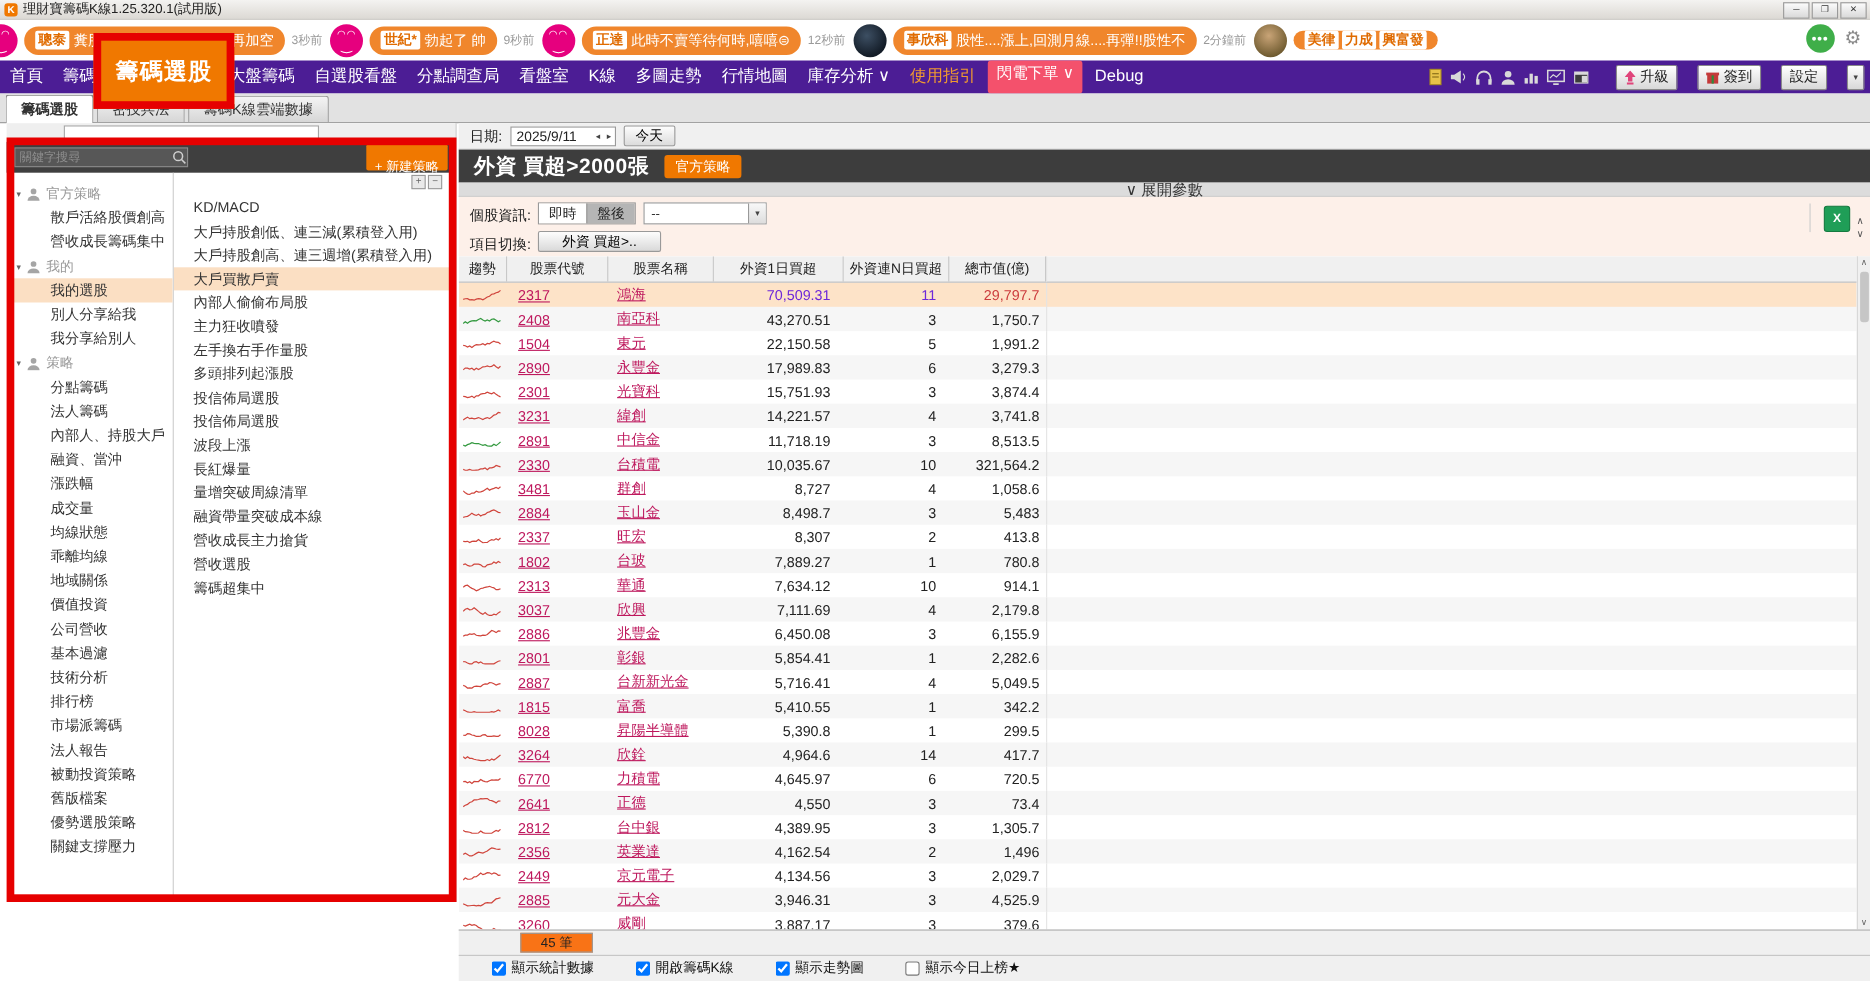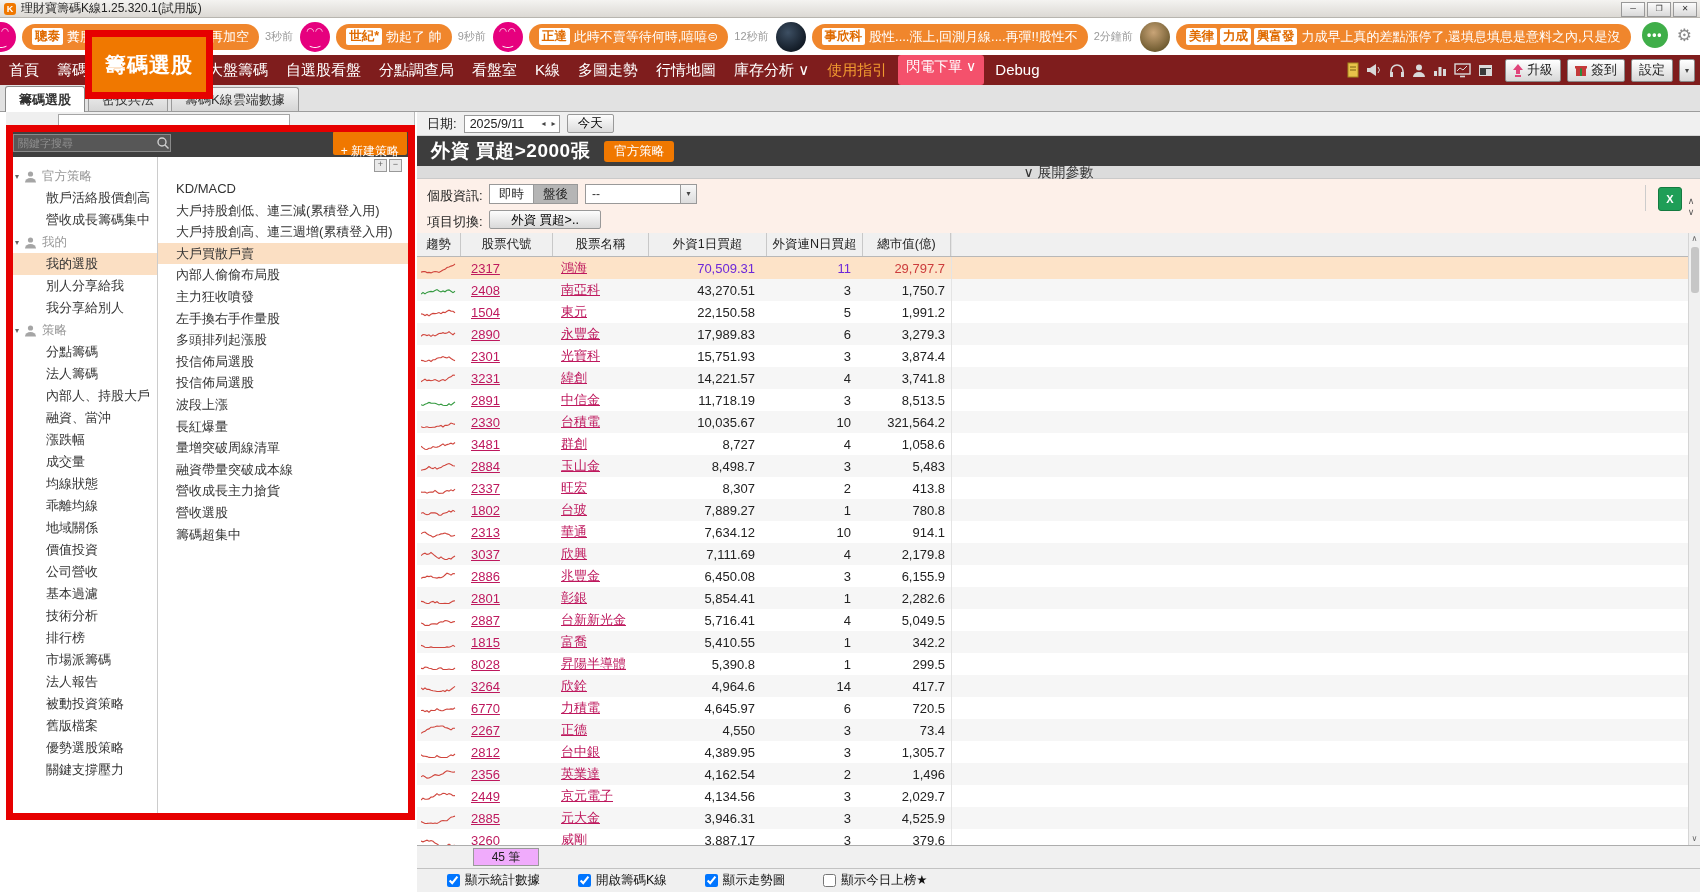--- a/index.html
+++ b/index.html
@@ -24,25 +24,25 @@
   .avatar.photo-dark{background:radial-gradient(circle at 40% 35%,#3d4f63,#131c27 70%);}
   .avatar.photo-woman{background:radial-gradient(circle at 45% 35%,#c9a477,#6e5a2f 75%);}
   .bubble{background:#f0862c;border-radius:14px;color:#fff;font-size:13px;line-height:26px;padding:0 10px;white-space:nowrap;display:flex;align-items:center;gap:4px;}
   .tag{background:#fff;color:#e06b00;font-weight:bold;padding:0 3px;line-height:17px;border-radius:2px;font-size:12.5px;}
   .mtime{font-size:11px;color:#9a9a9a;flex:none;}
   .marq-right{position:absolute;right:8px;top:22px;display:flex;align-items:center;gap:9px;}
   .chat-ic{width:26px;height:26px;border-radius:50%;background:#3fae49;color:#fff;font-size:12px;font-weight:bold;display:flex;align-items:center;justify-content:center;letter-spacing:1px;}
   .gear-ic{font-size:17px;color:#8a8a8a;}
 
   
-  .nav{position:absolute;left:0;top:55px;width:100%;height:30px;background:#7f1d1d;display:flex;align-items:center;color:#fff;}
+  .nav{position:absolute;left:0;top:55px;width:100%;height:30px;background:#4c1d95;display:flex;align-items:center;color:#fff;}
   .nav-item{padding:0 9px;font-size:15px;line-height:30px;white-space:nowrap;}
   .nav-item.orange{color:#f09a30;}
   .nav-item.flash{background:#f4516c;border-radius:3px;line-height:22px;margin:0 2px;padding:0 8px;font-size:14px;}
-  .nav-right{position:absolute;right:5px;top:0;height:30px;display:flex;align-items:center;gap:6px;}
+  .nav-right{position:absolute;right:5px;top:0;height:30px;display:flex;align-items:center;gap:18px;}
   .nav-icons{display:flex;align-items:center;gap:7px;margin-right:6px;}
   .nav-icons svg{display:block;}
   .nav-btn{height:21px;border:1px solid #8a8a8a;border-radius:2px;background:linear-gradient(#ffffff,#d8d8d8);color:#222;font-size:13px;display:flex;align-items:center;gap:4px;padding:0 7px;}
   .mini-caret-btn{width:14px;height:21px;border:1px solid #8a8a8a;border-radius:2px;background:linear-gradient(#ffffff,#d8d8d8);color:#444;font-size:8px;display:flex;align-items:center;justify-content:center;}
 
   
   .tabrow{position:absolute;left:0;top:85px;width:100%;height:27px;background:#e2e2e2;border-bottom:1px solid #9c9c9c;box-sizing:border-box;display:flex;align-items:flex-end;padding-left:5px;}
   .tab{margin-right:3px;padding:0 13px;line-height:23px;font-size:13px;color:#333;border:1px solid #9a9a9a;border-bottom:none;border-radius:3px 3px 0 0;background:linear-gradient(#f4f4f4,#d6d6d6);white-space:nowrap;}
   .tab.active{background:#fff;font-weight:bold;line-height:25px;position:relative;top:1px;border-color:#8a8a8a;}
 
@@ -113,21 +113,21 @@
   .c-fill{flex:1;align-self:stretch;border-left:1px solid #e4e4e4;}
   a.slink{color:#be185d;text-decoration:underline;}
   .grow.selected .c-buy1,.grow.selected .c-buyn{color:#6d28d9;}
   .grow.selected .c-mcap{color:#cc3c3c;}
   svg.spark{display:block;}
   svg.spark polyline{fill:none;stroke-width:1.1;}
   svg.spark.red{stroke:#d0453c;}
   svg.spark.green{stroke:#33993f;}
 
   .grid-footer{position:absolute;left:0;right:0;bottom:24px;height:23px;background:#f0f0f0;border-top:1px solid #adadad;box-sizing:border-box;}
-  .count-box{position:absolute;left:56px;top:2px;width:66px;height:18px;background:#f0abfc;border:1px solid #999;box-sizing:border-box;text-align:center;font-size:12px;line-height:16px;color:#222;}
+  .count-box{position:absolute;left:56px;top:2px;width:66px;height:18px;background:#f97316;border:1px solid #999;box-sizing:border-box;text-align:center;font-size:12px;line-height:16px;color:#222;}
   .checkbar{position:absolute;left:0;right:0;bottom:0;height:24px;background:#f0f0f0;border-top:1px solid #c2c2c2;display:flex;align-items:center;gap:38px;padding-left:30px;box-sizing:border-box;}
   .chk{display:flex;align-items:center;gap:5px;font-size:12.5px;color:#111;}
   .chk input{width:13px;height:13px;margin:0;}
 
   
   .vscroll{position:absolute;right:0;top:121px;bottom:47px;width:12px;background:#f0f0f0;border-left:1px solid #d5d5d5;box-sizing:border-box;display:flex;flex-direction:column;align-items:center;}
   .vs-arrow{font-size:8px;color:#666;line-height:12px;}
   .vs-thumb{width:8px;height:46px;background:#c6c6c6;border-radius:3px;margin-top:2px;}
   .vs-spacer{flex:1;}
 </style>
@@ -194,21 +194,20 @@
       </div>
       <div class="msg">
         <span class="avatar photo-woman"></span>
         <span class="bubble">
           <span style="display:flex;gap:3px;">
 
           <span class="tag">美律</span>
             <span class="tag">力成</span>
             <span class="tag">興富發</span>
           </span>
-          <span>力成早上真的差點漲停了,還填息填息是意料之內,只是沒</span>
         </span>
         <span class="mtime"></span>
       </div>
     </div>
   <div class="marq-right">
     <span class="chat-ic">•••</span>
     <span class="gear-ic">⚙</span>
   </div>
 
   <div class="nav">
@@ -731,21 +730,21 @@
             <span class="c-buyn">6</span>
             <span class="c-mcap">720.5</span>
             <span class="c-fill"></span>
           </div>
           <div class="grow">
             <span class="c-trend">
               <svg class="spark red" width="36" height="13">
                 <polyline points="0,9.3 2,8.1 4,7.3 6,5.5 8,4.9 10,3.2 12,3.2 14,2.8 16,2.0 18,2.2 20,2.0 22,2.0 24,3.5 26,3.9 28,4.7 30,5.9 32,4.3 34,4.2"></polyline>
               </svg>
             </span>
-            <span class="c-code"><a class="slink">2267</a></span>
+            <span class="c-code"><a class="slink">2641</a></span>
             <span class="c-name"><a class="slink">正德</a></span>
             <span class="c-buy1">4,550</span>
             <span class="c-buyn">3</span>
             <span class="c-mcap">73.4</span>
             <span class="c-fill"></span>
           </div>
           <div class="grow">
             <span class="c-trend">
               <svg class="spark red" width="36" height="13">
                 <polyline points="0,8.8 2,10.1 4,10.2 6,10.6 8,11.4 10,11.5 12,11.5 14,11.3 16,9.5 18,10.9 20,11.5 22,11.5 24,11.5 26,11.5 28,10.1 30,8.9 32,9.7 34,8.0"></polyline>

